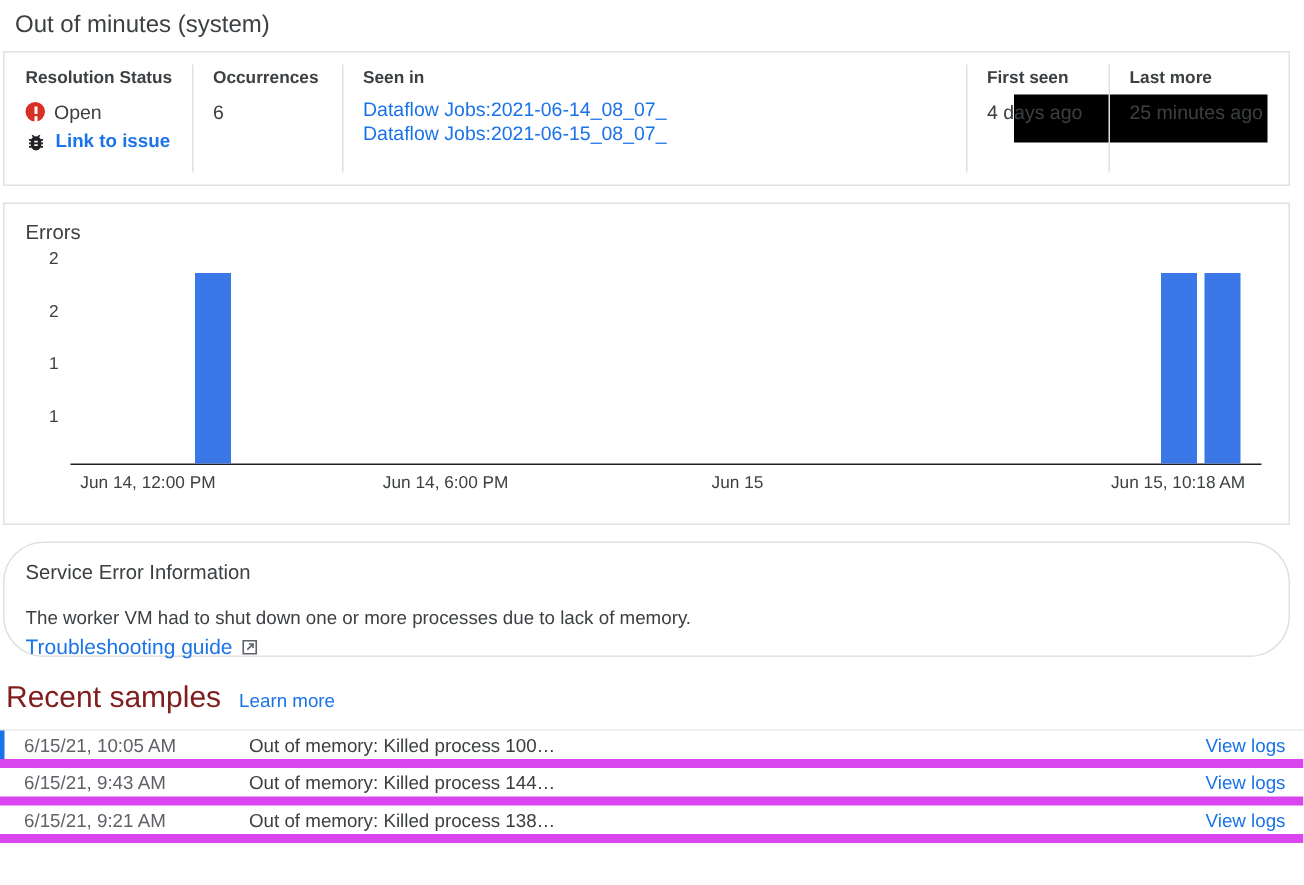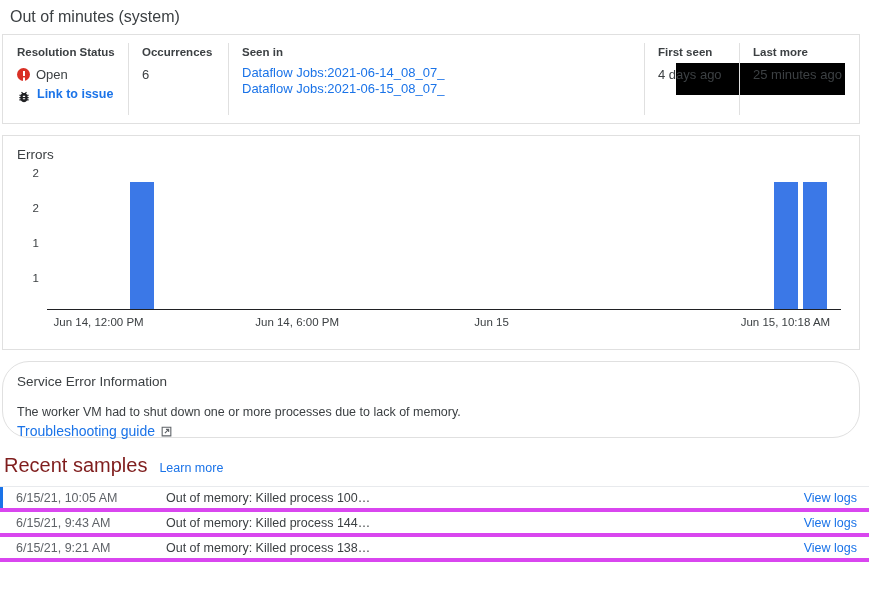--- a/index.html
+++ b/index.html
@@ -103,21 +103,21 @@
 
   .link {
     color: #1a73e8;
     text-decoration: none;
     cursor: pointer;
   }
   .link-bold { font-weight: bold; }
 
   .link-issue-row {
     display: flex;
-    align-items: flex-end;
+    align-items: center;
     gap: 6px;
     margin-top: 1px;
     line-height: 19px;
   }
   .link-issue-row .ltxt { font-size: 12.5px; }
 
   .icon-bug { flex: 0 0 auto; display: block; }
 
   .seenin-links a {
     display: block;
@@ -245,21 +245,21 @@
   .samples-learn { font-size: 12.5px; }
 
   .samples-table {
     margin-top: 9px;
     border-top: 1px solid #e8eaed;
   }
   .srow {
     display: flex;
     align-items: center;
     height: 25px;
-    border-bottom: 4px solid #d946ef;
+    border-bottom: 6px solid #d946ef;
     position: relative;
     padding-left: 16px;
     box-sizing: border-box;
   }
   .srow.active::before {
     content: "";
     position: absolute;
     left: 0; top: 0; bottom: 0;
     width: 3px;
     background: #1a73e8;

